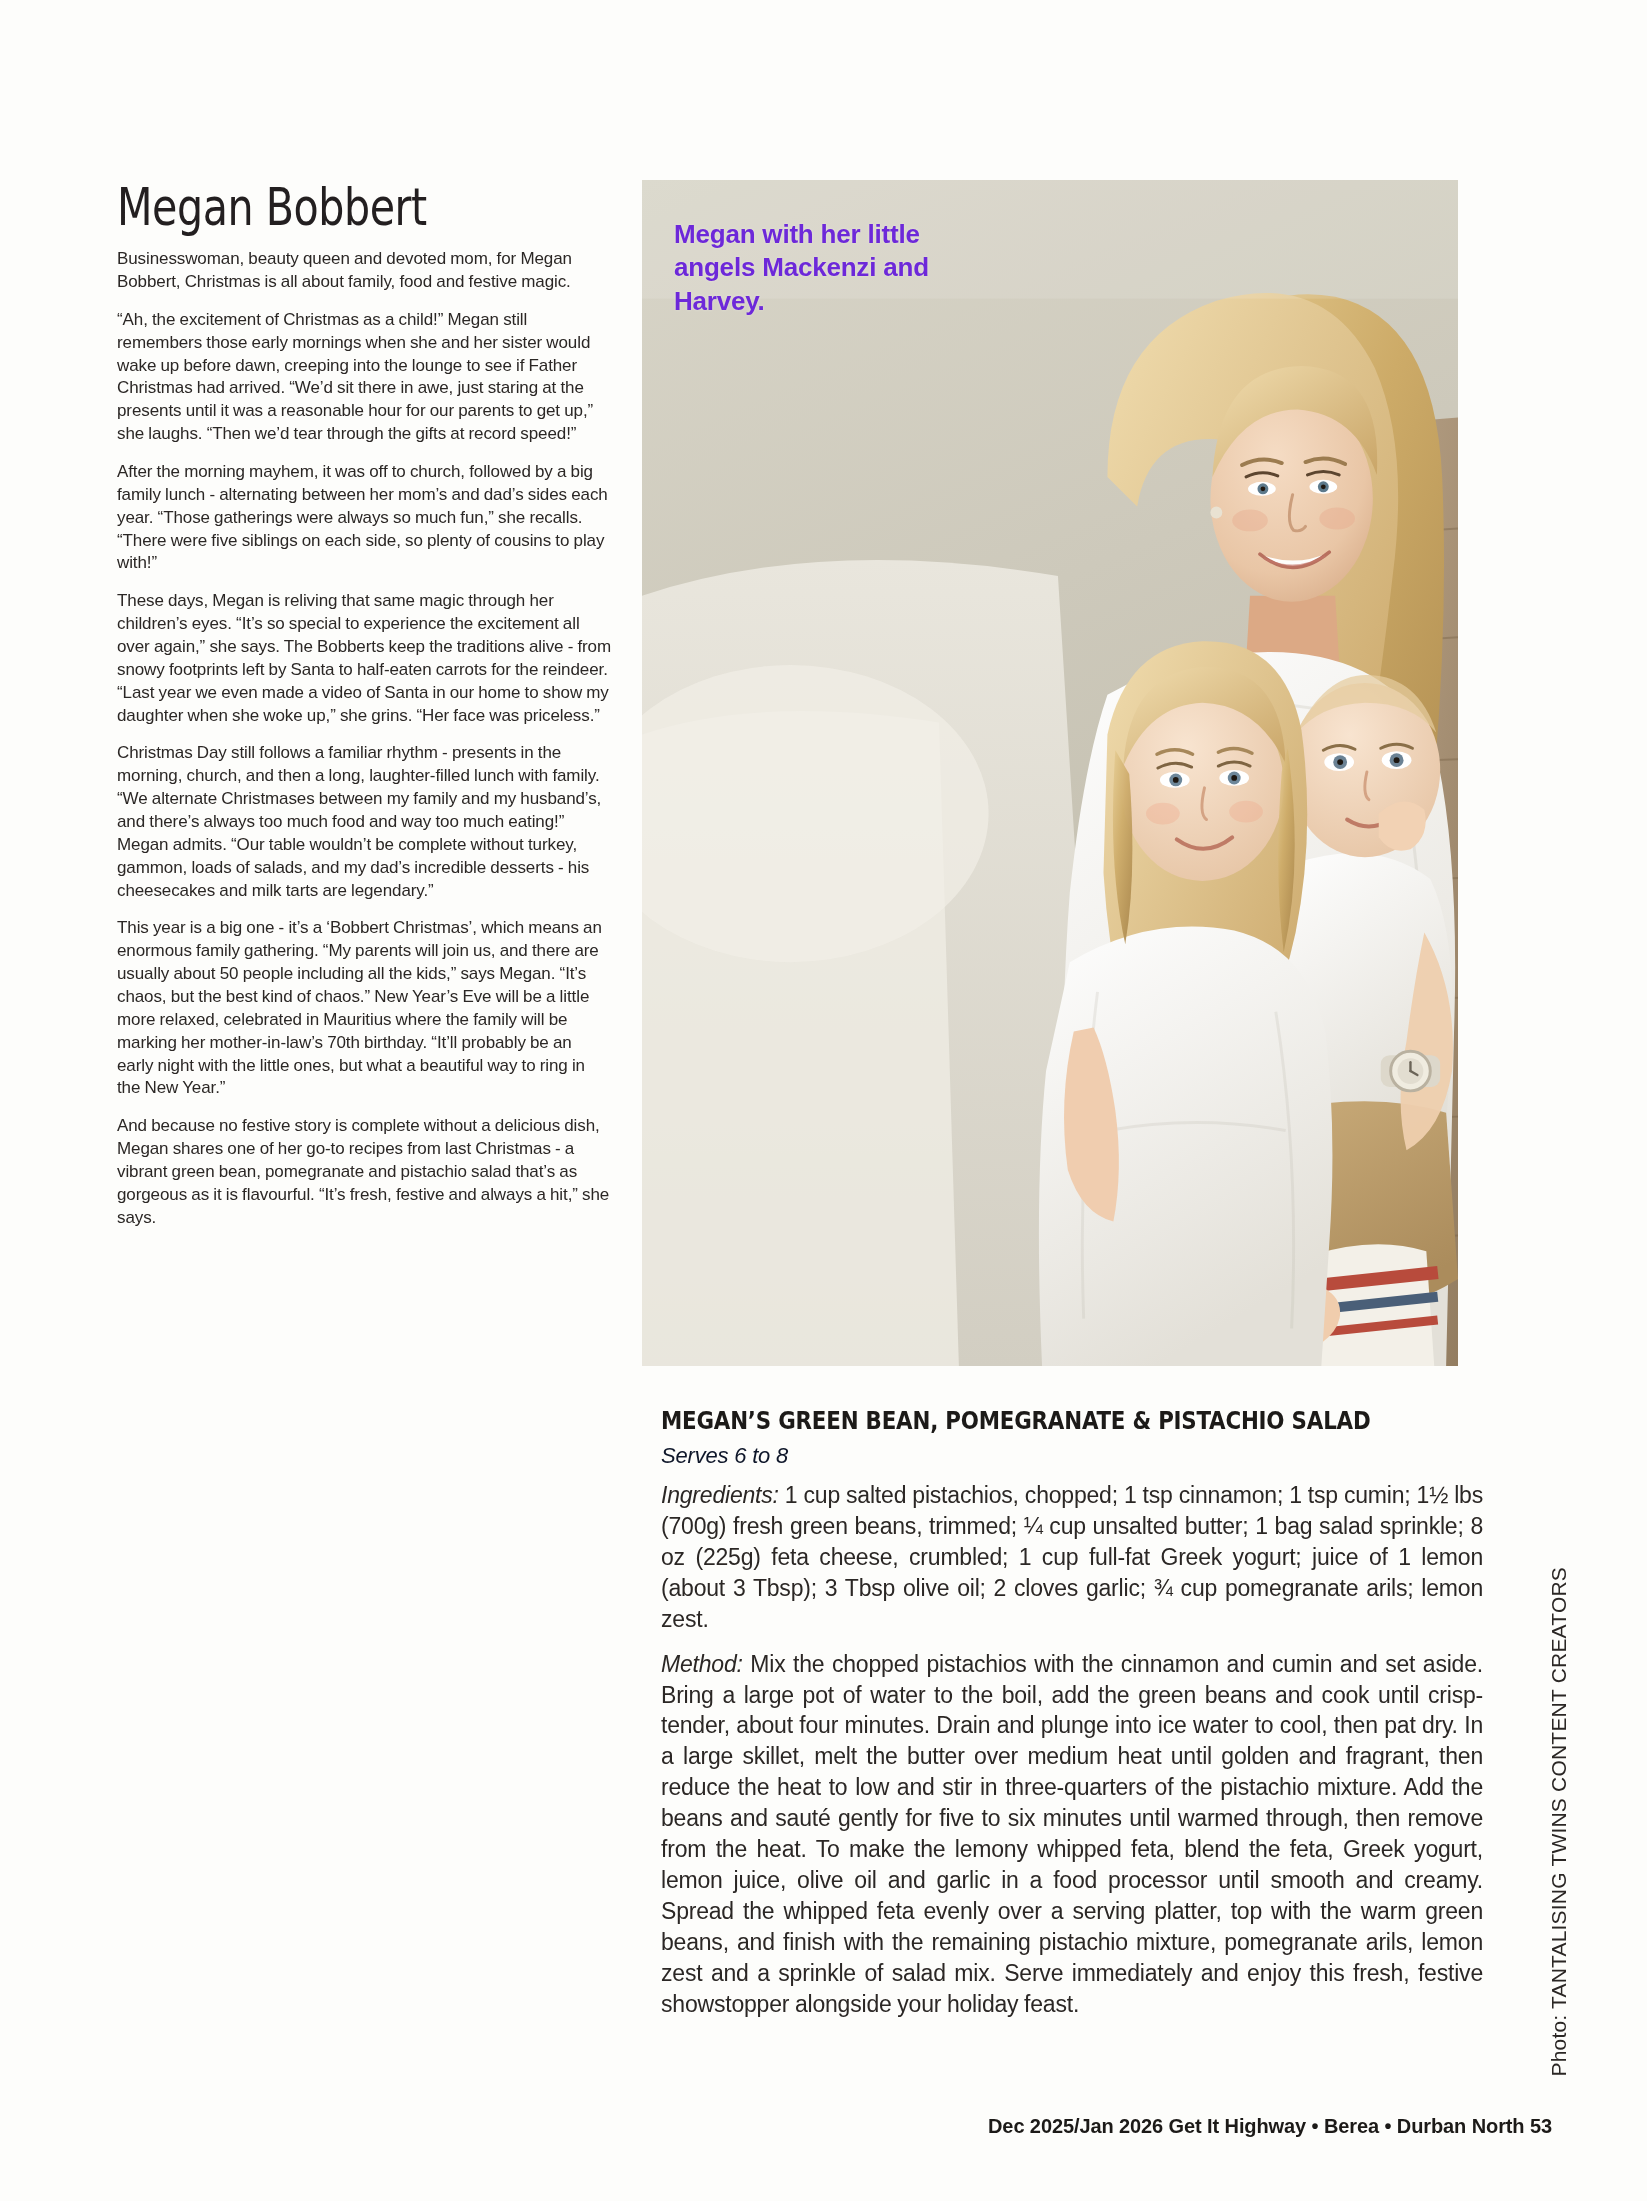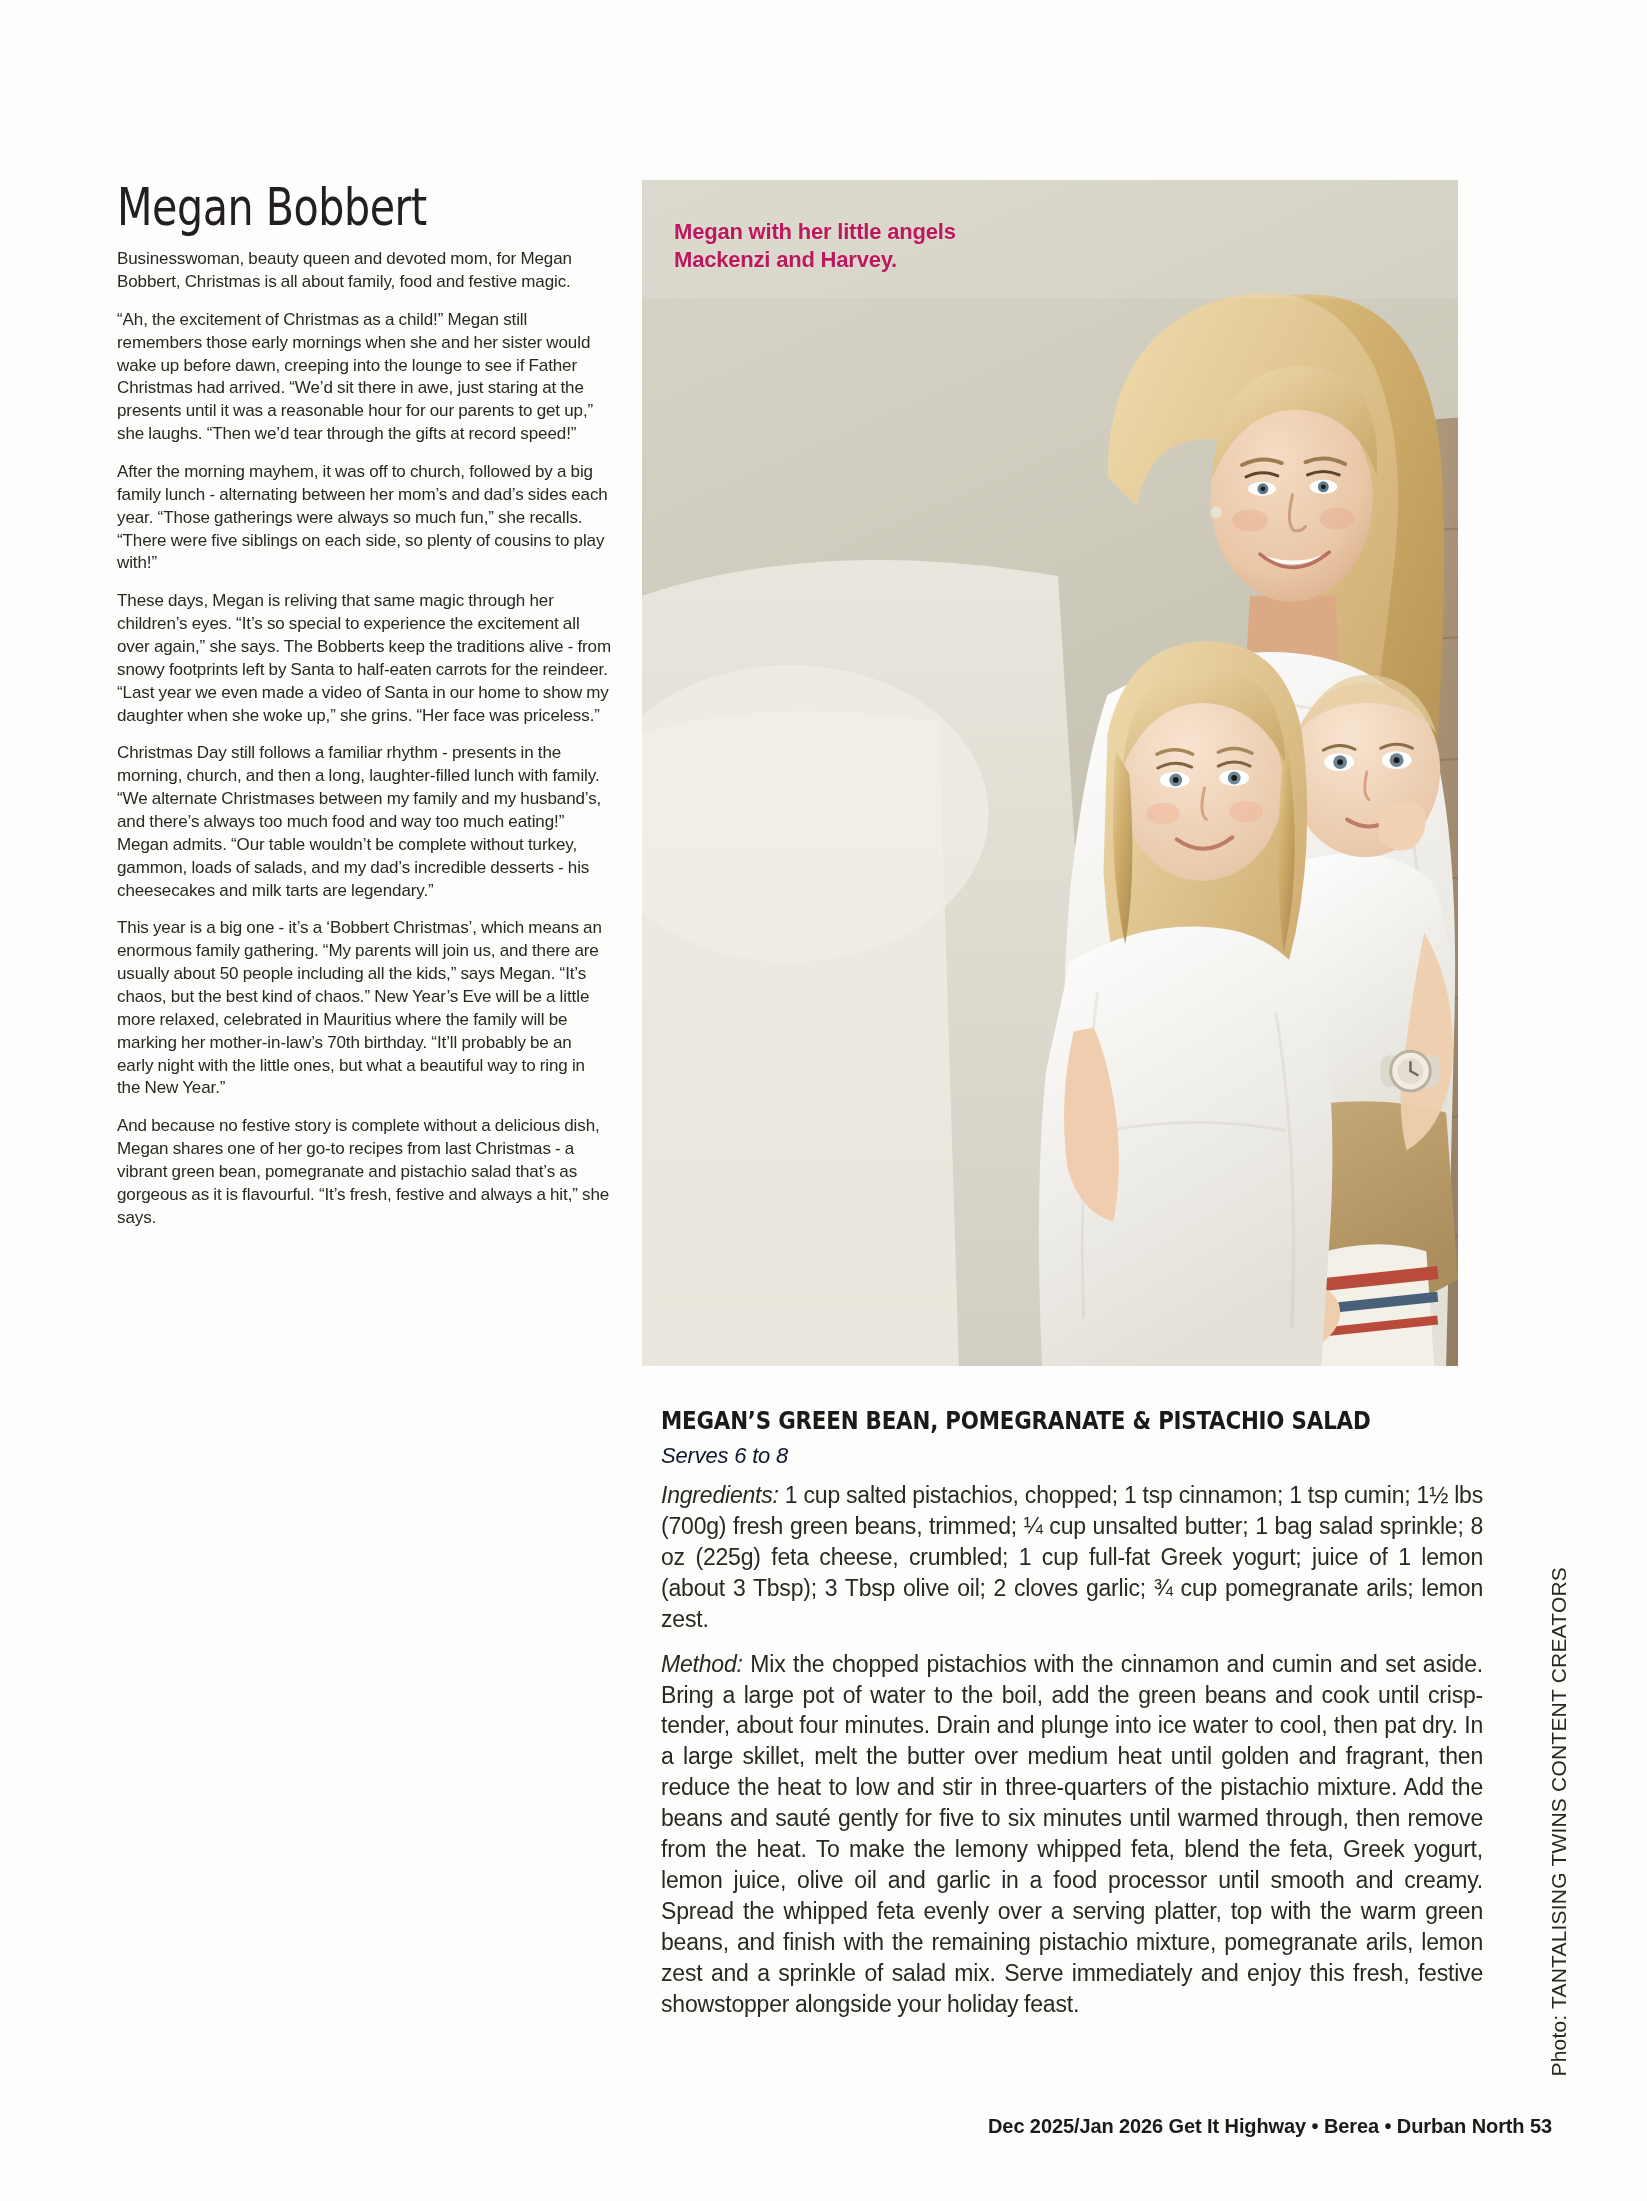--- a/index.html
+++ b/index.html
@@ -59,24 +59,24 @@
     height: 1186px;
     overflow: hidden;
     background: #cfcabc;
   }
   .photo-svg { display: block; width: 100%; height: 100%; }
   .photo-caption {
     position: absolute;
     left: 32px;
     top: 38px;
     width: 297px;
-    font-size: 22px;
+    font-size: 26px;
     font-weight: bold;
     line-height: 1.28;
-    color: #be185d;
+    color: #6d28d9;
     letter-spacing: -0.2px;
     text-shadow: 0 0 3px rgba(255,255,255,0.35);
   }
 
   
   .recipe {
     position: absolute;
     left: 642px;
     top: 1406px;
     width: 822px;

